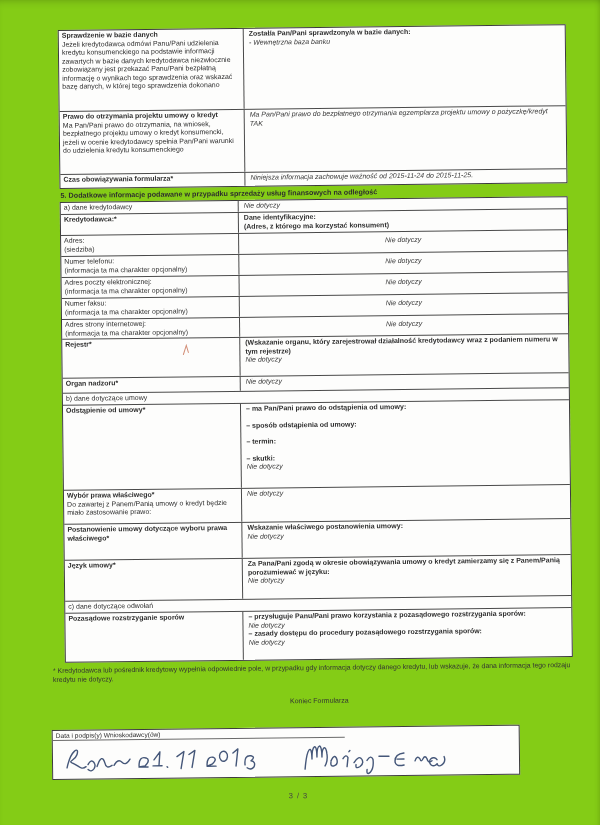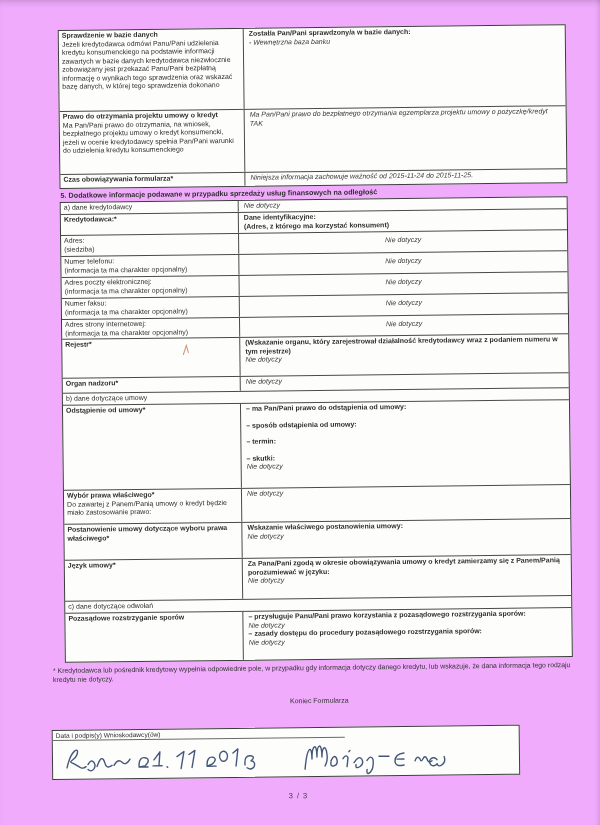--- a/index.html
+++ b/index.html
@@ -2,21 +2,21 @@
 <html lang="pl"><head>
 <meta charset="utf-8">
 <style>
   html,body{margin:0;padding:0;}
   body{
     width:600px;height:825px;background:#eceae6;
     font-family:"Liberation Sans","DejaVu Sans",sans-serif;
     -webkit-font-smoothing:antialiased;
   }
   .page{
-    position:relative;width:600px;height:825px;background:#f0abfc;overflow:hidden;
+    position:relative;width:600px;height:825px;background:#84cc16;overflow:hidden;
     box-shadow:inset 0 6px 8px -6px rgba(0,0,0,.25), inset -5px 0 7px -6px rgba(0,0,0,.22);
   }
   .scan{
     position:absolute;left:62px;top:27px;width:508px;
     transform:rotate(-0.65deg);transform-origin:254px 380px;
     color:#2e2e2e;font-size:7px;line-height:1.22;
   }
   .tbl{border:1.4px solid #3c3c3c;background:#fdfdfc;}
   .row{display:flex;border-top:1px solid #4a4a4a;}
   .row:first-child{border-top:none;}

